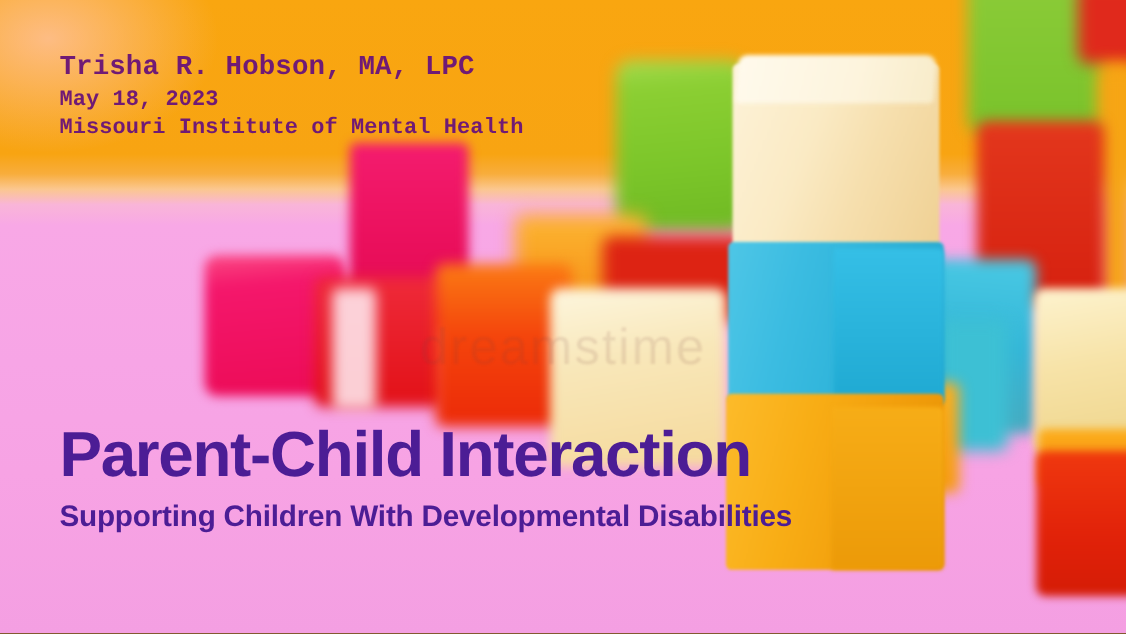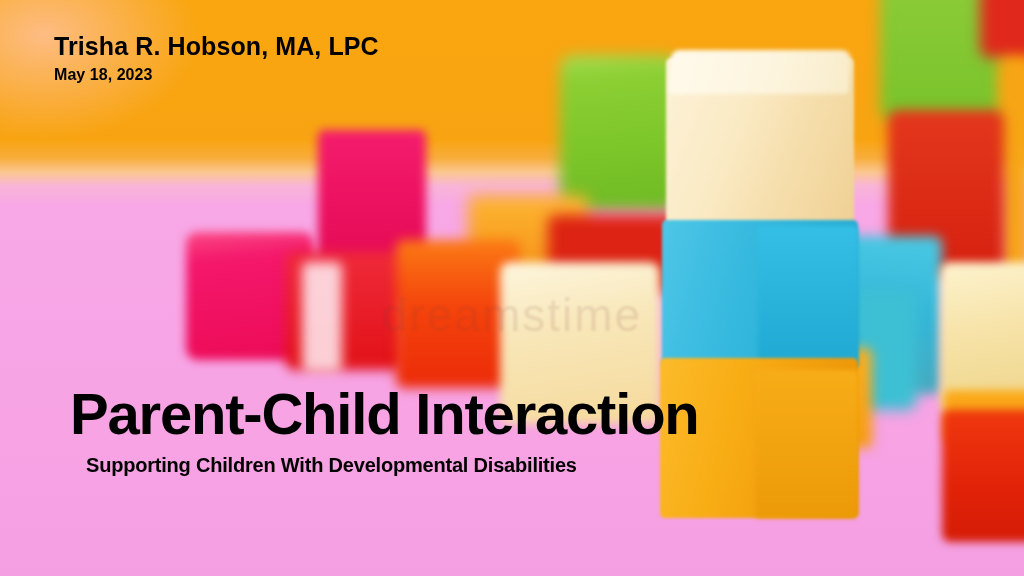--- a/index.html
+++ b/index.html
@@ -238,56 +238,57 @@
     color: rgba(120, 60, 60, 0.13);
     white-space: nowrap;
     filter: blur(1.2px);
     user-select: none;
   }
 
   
   .presenter-block {
     position: absolute;
     left: 54px;
-    top: 34px;
-    color: #000000;
+    top: 48px;
+    color: #701a75;
     line-height: 1.0;
+    font-family: Liberation Mono, monospace;
   }
   .presenter-name {
     font-size: 25px;
     font-weight: bold;
     letter-spacing: .1px;
     margin-bottom: 8px;
   }
   .presenter-line {
-    font-size: 16px;
+    font-size: 20px;
     font-weight: bold;
     letter-spacing: .05px;
     margin-bottom: 5.5px;
   }
 
   .title-block {
     position: absolute;
-    left: 70px;
+    left: 54px;
     top: 386px;
-    color: #000000;
+    color: #4c1d95;
   }
   .title {
     font-size: 58px;
     font-weight: bold;
     line-height: 0.98;
     letter-spacing: -1.2px;
     margin: 0;
     white-space: nowrap;
   }
   .subtitle {
-    font-size: 20px;
+    font-size: 27px;
     font-weight: bold;
     letter-spacing: -0.2px;
-    margin: 11px 0 0 16px;
+    margin: 11px 0 0 0;
     white-space: nowrap;
   }
 </style>
 </head>
 <body>
 
 <div id="slide">
 
   <div class="photo">
     <div class="bg-base"></div>
@@ -327,20 +328,21 @@
       <div class="tw-orange"></div>
       <div class="tw-orange-face"></div>
     </div>
   </div>
 
   <div class="watermark">dreamstime</div>
 
   <div class="presenter-block">
     <div class="presenter-name">Trisha R. Hobson, MA, LPC</div>
     <div class="presenter-line">May 18, 2023</div>
+    <div class="presenter-line">Missouri Institute of Mental Health</div>
   </div>
 
   <div class="title-block">
     <h1 class="title">Parent-Child Interaction</h1>
     <p class="subtitle">Supporting Children With Developmental Disabilities</p>
   </div>
 
 </div>
 
 </body></html>

